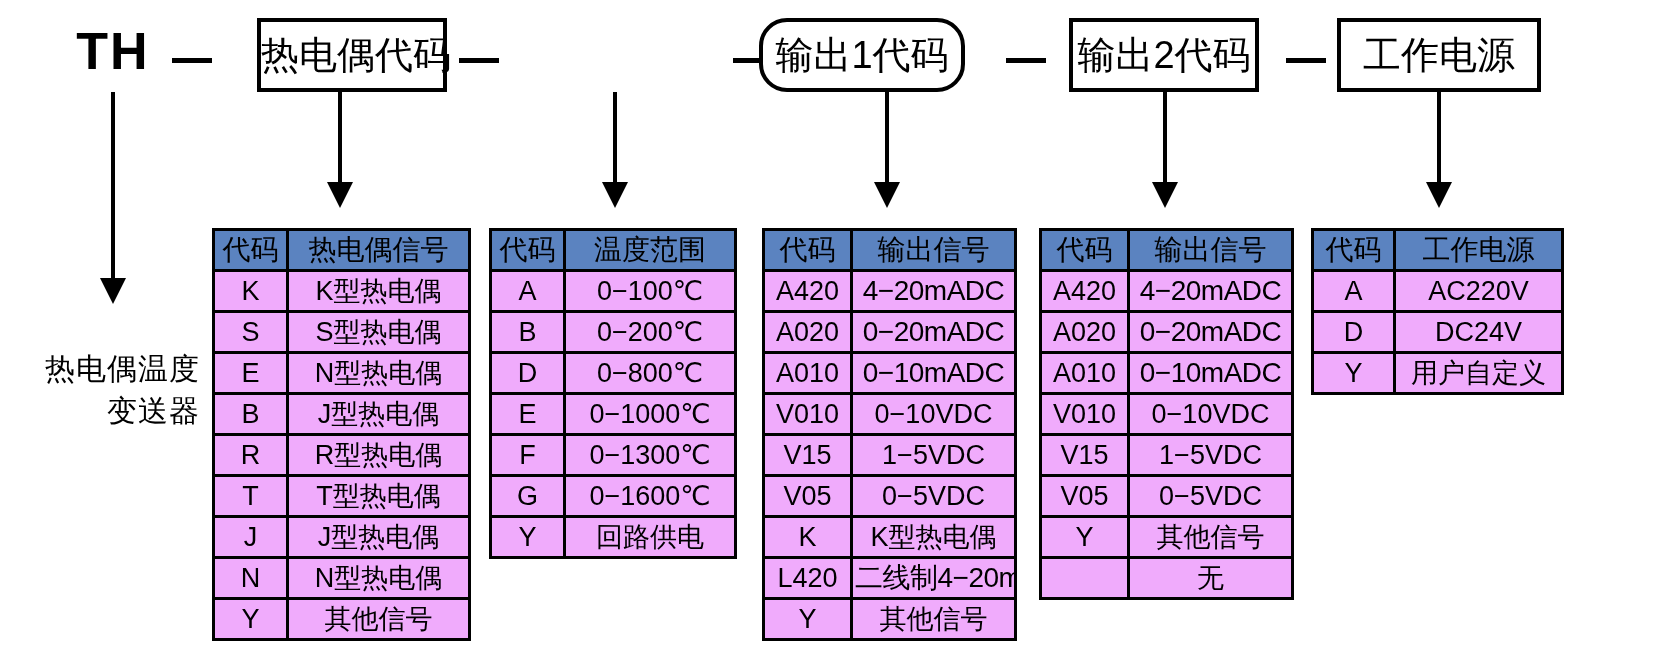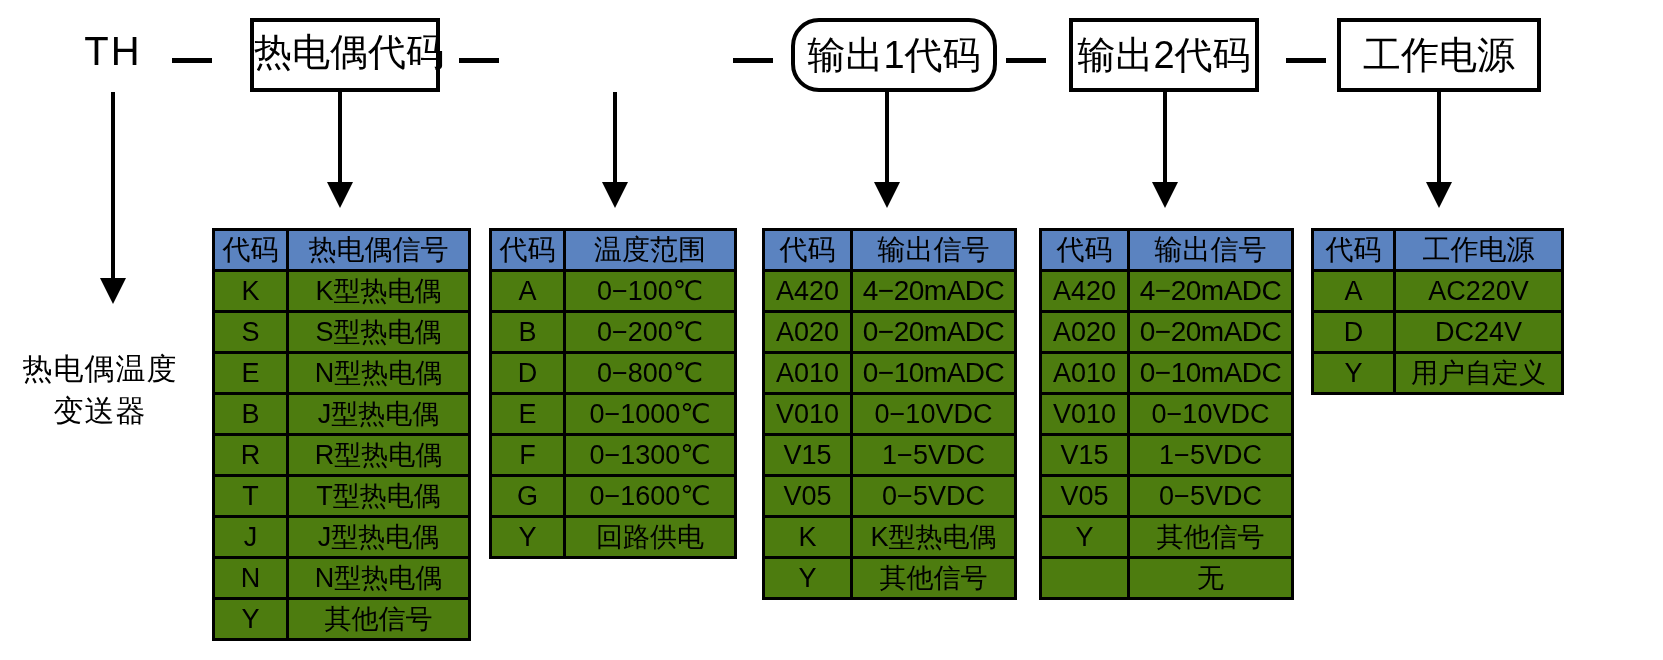--- a/index.html
+++ b/index.html
@@ -27,23 +27,24 @@
     top: 14px;
     width: 1663px;
     height: 80px;
   }
   .prefix {
     position: absolute;
     left: 58px;
     top: 4px;
     width: 110px;
     text-align: center;
-    font-size: 40px;
+    font-size: 52px;
     line-height: 66px;
     letter-spacing: 2px;
+    font-weight: bold;
   }
   .dash {
     position: absolute;
     top: 44px;
     width: 40px;
     height: 5px;
     background: #000000;
   }
   .code-box {
     position: absolute;
@@ -77,28 +78,28 @@
   .left-caption {
     position: absolute;
     left: 0;
     top: 348px;
     width: 200px;
     text-align: center;
     font-size: 30px;
     line-height: 42px;
     letter-spacing: 1px;
   }
-  .left-caption span { display: block; }
+  .left-caption span { display: block; text-align: right; }
 
   
   .tbl {
     position: absolute;
     border-collapse: collapse;
     table-layout: fixed;
-    background: #4d7c0f;
+    background: #f0abfc;
   }
   .tbl td {
     border: 3px solid #000000;
     text-align: center;
     vertical-align: middle;
     font-size: 27px;
     line-height: 30px;
     height: 38px;
     padding: 0 2px;
     white-space: nowrap;
@@ -120,22 +121,22 @@
   <div class="code-row">
 
     <div class="prefix">TH</div>
 
     <div class="dash" style="left:172px;"></div>
     <div class="dash" style="left:459px;"></div>
     <div class="dash" style="left:733px;"></div>
     <div class="dash" style="left:1006px;"></div>
     <div class="dash" style="left:1286px;"></div>
 
-    <div class="code-box" style="left:250px;  width:190px;font-family:Liberation Mono, monospace;">热电偶代码</div>
-    <div class="code-box" style="left:791px;  width:206px;border-radius:28px;">输出1代码</div>
+    <div class="code-box" style="left:257px;  width:190px;">热电偶代码</div>
+    <div class="code-box" style="left:759px;  width:206px;border-radius:28px;">输出1代码</div>
     <div class="code-box" style="left:1069px; width:190px;">输出2代码</div>
     <div class="code-box" style="left:1337px; width:204px;">工作电源</div>
   </div>
 
   <div class="vline" style="left:111px; top:92px; height:190px;"></div>
   <div class="arrowhead" style="left:100px; top:278px;"></div>
 
   <div class="vline" style="left:338px; top:92px; height:94px;"></div>
   <div class="arrowhead" style="left:327px; top:182px;"></div>
 
@@ -278,20 +279,24 @@
         </tr>
         <tr>
           <td class="code">V05</td>
           <td>0−5VDC</td>
         </tr>
         <tr>
           <td class="code">K</td>
           <td>K型热电偶</td>
         </tr>
         <tr>
+          <td class="code">L420</td>
+          <td class="tight">二线制4−20mA</td>
+        </tr>
+        <tr>
           <td class="code">Y</td>
           <td>其他信号</td>
         </tr>
       </tbody>
   </table>
 
   <table class="tbl" id="t3" style="left:1039px; top:228px; width:252px;">
     <colgroup>
         <col style="width:88px;">
         <col style="width:164px;">

